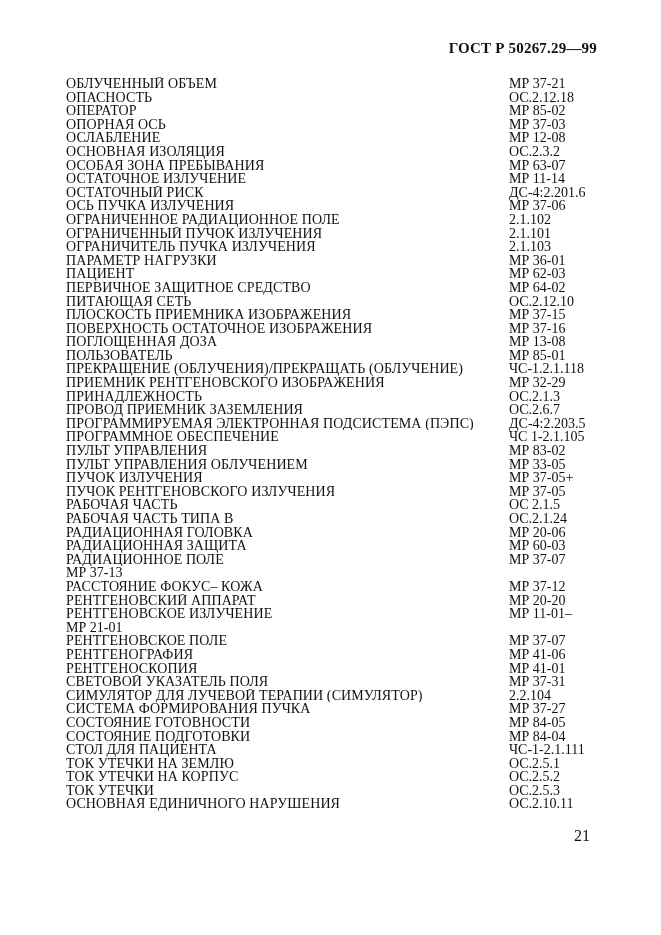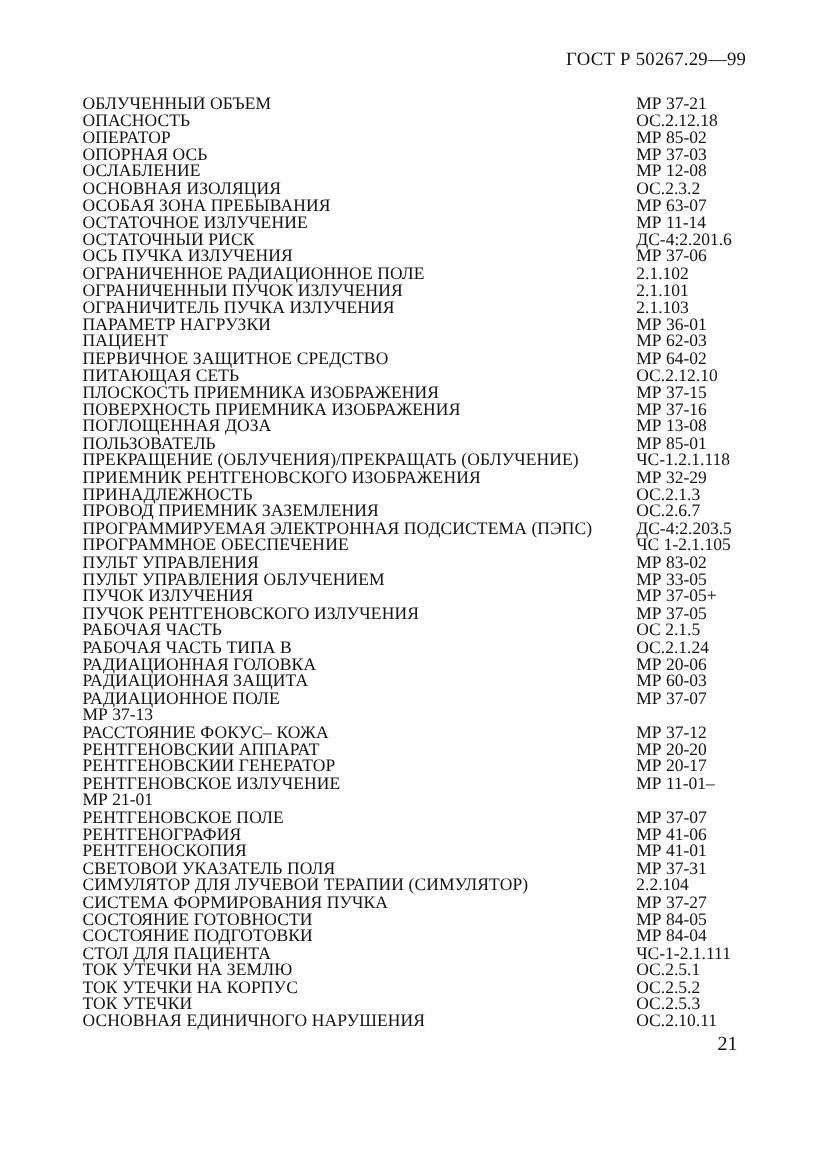--- a/index.html
+++ b/index.html
@@ -2,21 +2,21 @@
 <html><head>
 <meta charset="utf-8">
 <style>
   html, body { margin: 0; padding: 0; background: #ffffff; }
   body {
     width: 661px; height: 935px; position: relative; overflow: hidden;
     font-family: "Liberation Serif", "DejaVu Serif", serif; color: #111;
   }
   .header {
     position: absolute; top: 40px; right: 64px;
-    font-size: 15px; font-weight: normal; letter-spacing: 0.2px;
+    font-size: 15px; font-weight: bold; letter-spacing: 0.2px;
   }
   .entries {
     position: absolute; top: 77px; left: 66px; width: 540px;
   }
   .row {
     display: flex; height: 13.6px; line-height: 13.6px; font-size: 14px;
   }
   .term { width: 443px; white-space: nowrap; overflow: hidden; letter-spacing: 0.1px; }
   .ref { width: 97px; white-space: nowrap; }
   .page-number {
@@ -95,21 +95,21 @@
     </div>
     <div class="row">
       <span class="term">ПИТАЮЩАЯ СЕТЬ</span>
       <span class="ref">ОС.2.12.10</span>
     </div>
     <div class="row">
       <span class="term">ПЛОСКОСТЬ ПРИЕМНИКА ИЗОБРАЖЕНИЯ</span>
       <span class="ref">МР 37-15</span>
     </div>
     <div class="row">
-      <span class="term">ПОВЕРХНОСТЬ ПРИЕМНИКА ИЗОБРАЖЕНИЯ</span>
+      <span class="term">ПОВЕРХНОСТЬ ОСТАТОЧНОЕ ИЗОБРАЖЕНИЯ</span>
       <span class="ref">МР 37-16</span>
     </div>
     <div class="row">
       <span class="term">ПОГЛОЩЕННАЯ ДОЗА</span>
       <span class="ref">МР 13-08</span>
     </div>
     <div class="row">
       <span class="term">ПОЛЬЗОВАТЕЛЬ</span>
       <span class="ref">МР 85-01</span>
     </div>
@@ -178,24 +178,20 @@
     </div>
     <div class="row">
       <span class="term">РАССТОЯНИЕ ФОКУС– КОЖА</span>
       <span class="ref">МР 37-12</span>
     </div>
     <div class="row">
       <span class="term">РЕНТГЕНОВСКИЙ АППАРАТ</span>
       <span class="ref">МР 20-20</span>
     </div>
     <div class="row">
-      <span class="term">РЕНТГЕНОВСКИЙ ГЕНЕРАТОР</span>
-      <span class="ref">МР 20-17</span>
-    </div>
-    <div class="row">
       <span class="term">РЕНТГЕНОВСКОЕ ИЗЛУЧЕНИЕ</span>
       <span class="ref">МР 11-01–</span>
     </div>
     <div class="row">
       <span class="ref">МР 21-01</span>
     </div>
     <div class="row">
       <span class="term">РЕНТГЕНОВСКОЕ ПОЛЕ</span>
       <span class="ref">МР 37-07</span>
     </div>

